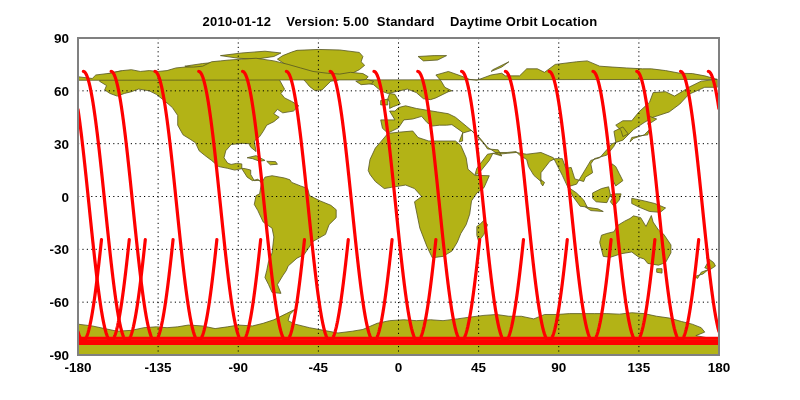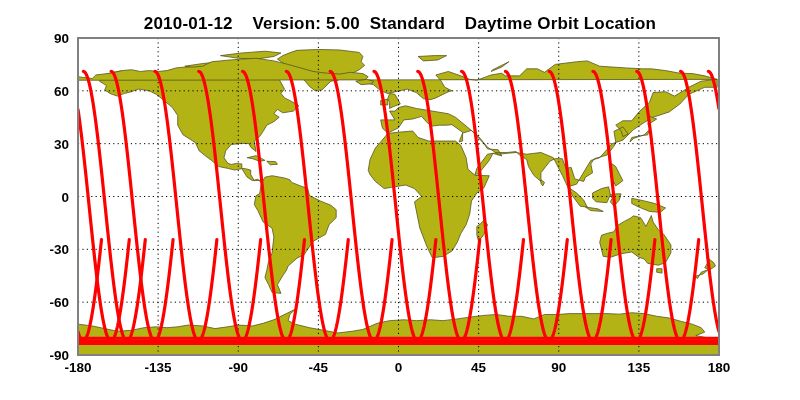--- a/index.html
+++ b/index.html
@@ -1,21 +1,21 @@
 <!DOCTYPE html>
 <html><head>
 <meta charset="utf-8">
 <style>
   html,body{margin:0;padding:0;background:#ffffff;}
   body{width:800px;height:400px;overflow:hidden;
        font-family:"Liberation Sans","DejaVu Sans",sans-serif;}
   #figure{position:relative;width:800px;height:400px;background:#ffffff;}
   #title{
     position:absolute;left:0;top:14px;width:800px;text-align:center;
-    font-size:17px;font-weight:bold;color:#000;letter-spacing:0.2px;
+    font-size:13px;font-weight:bold;color:#000;letter-spacing:0.2px;
     white-space:pre;
   }
   #plotwrap{position:absolute;left:0;top:0;width:800px;height:400px;}
   svg{display:block;}
   .ticklabel{font-size:13.5px;font-weight:bold;fill:#000;
              font-family:"Liberation Sans","DejaVu Sans",sans-serif;}
 </style>
 </head>
 <body>
 

